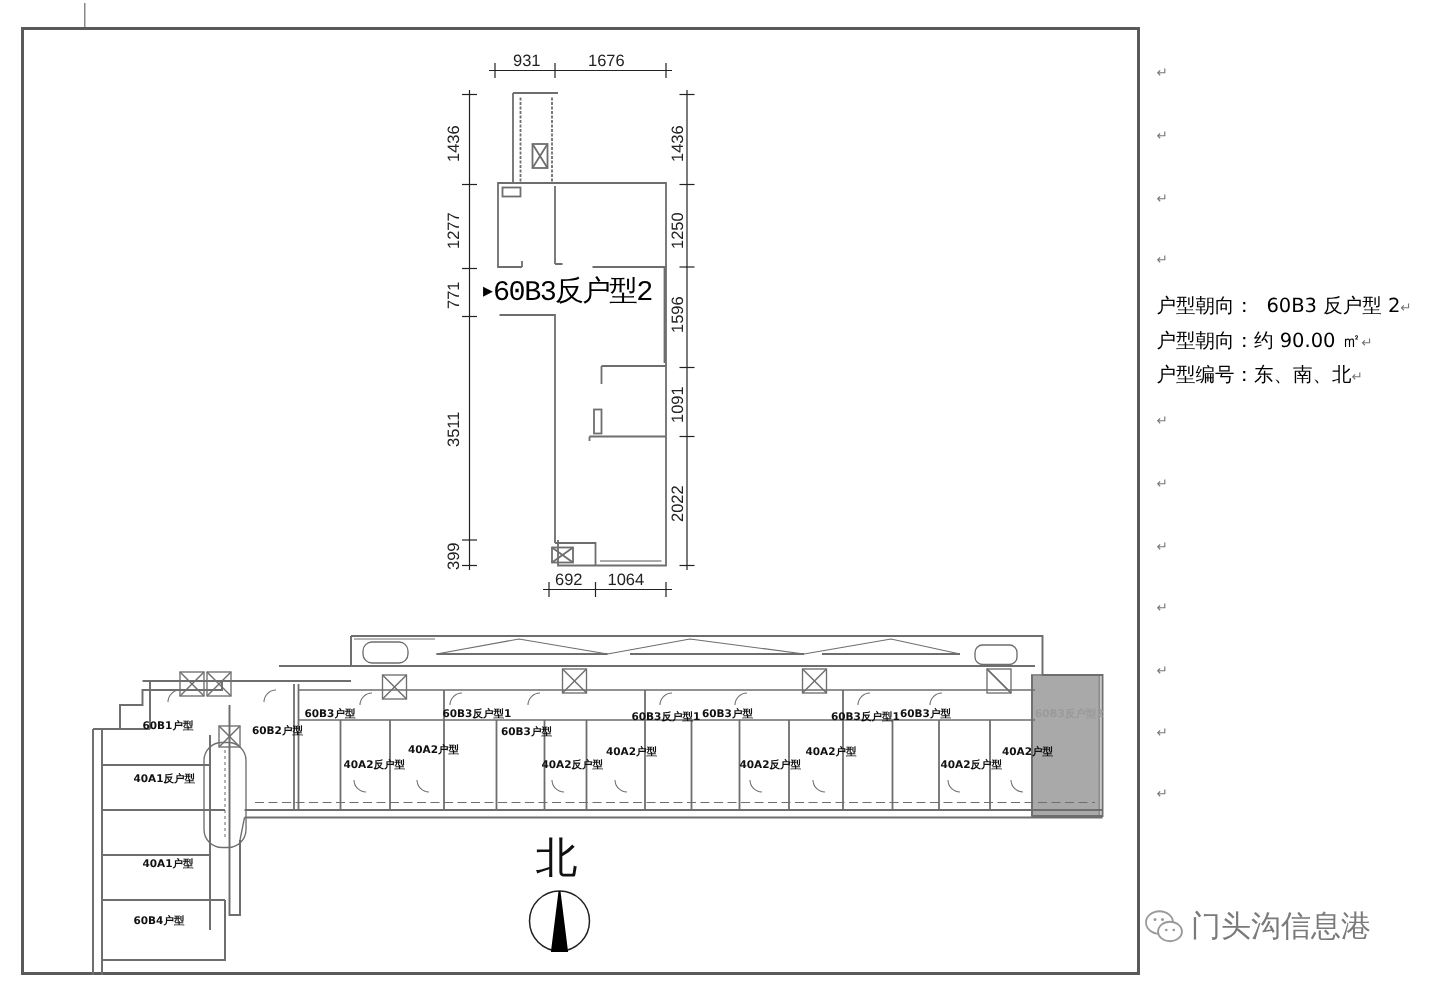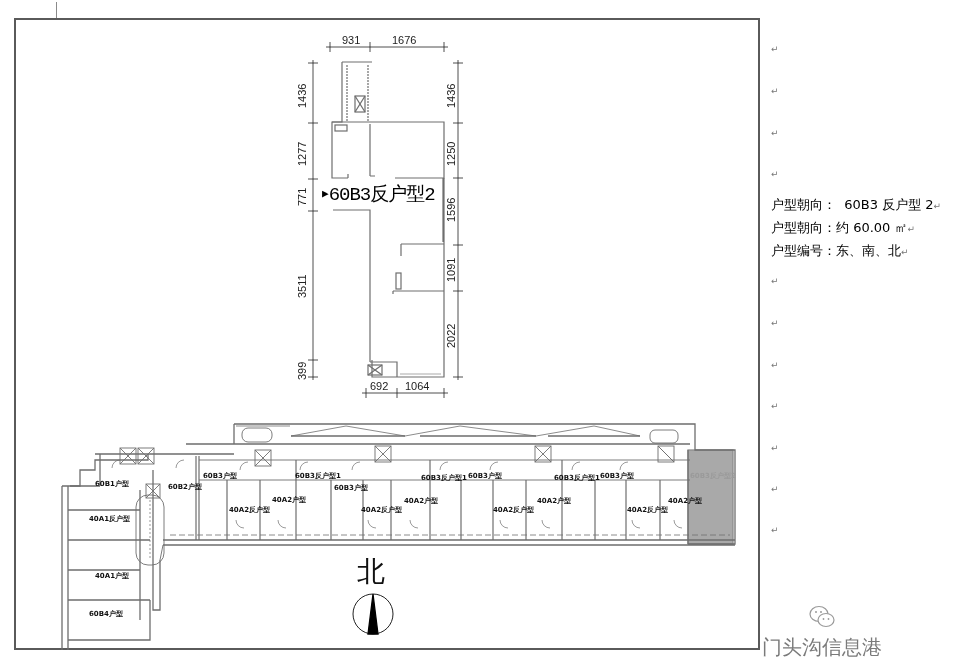--- a/index.html
+++ b/index.html
@@ -10,21 +10,21 @@
   .dim{font-family:"Liberation Sans",sans-serif;font-size:11px;fill:#222;}
   .room{font-family:"DejaVu Sans",sans-serif;font-size:7px;font-weight:bold;fill:#111;}
   .room-grey{font-family:"DejaVu Sans",sans-serif;font-size:7px;font-weight:bold;fill:#9a9a9a;}
   .unit-title{position:absolute;left:322px;top:181px;font-family:Liberation Mono, monospace;font-size:19px;color:#000;letter-spacing:-1px;white-space:nowrap;}
   .unit-title .arrow{font-size:11px;vertical-align:3px;margin-right:1px;}
   .para-mark{position:absolute;left:771px;font-size:9px;color:#777;font-family:"DejaVu Sans",sans-serif;}
   .info-block{position:absolute;left:771px;top:194px;font-family:"DejaVu Sans",sans-serif;font-size:13px;line-height:21px;color:#000;white-space:nowrap;}
   .info-block .val{color:#000000;}
   .info-block .pm{font-size:9px;color:#777;}
   .north-char{position:absolute;left:357px;top:553px;font-family:"DejaVu Sans",sans-serif;font-size:28px;color:#111;}
-  .watermark{position:absolute;left:762px;top:604px;display:flex;align-items:center;gap:4px;color:#7a7a7a;font-family:"DejaVu Sans",sans-serif;font-size:20px;white-space:nowrap;flex-direction:column;}
+  .watermark{position:absolute;left:762px;top:604px;display:flex;align-items:center;gap:4px;color:#7a7a7a;font-family:"DejaVu Sans",sans-serif;font-size:20px;white-space:nowrap;}
 </style>
 </head>
 <body>
 
 <div class="top-tick"></div>
 <div class="page-frame"></div>
 
 <svg class="plan" width="969" height="661" viewBox="0 0 969 661">
 
   <g stroke="#6e6e6e" fill="none" stroke-width="1.2">
@@ -211,21 +211,21 @@
 
 <div class="unit-title"><span class="arrow">▶</span><span>60B3反户型2</span></div>
 
 <span class="para-mark" style="top:44px">↵</span>
 <span class="para-mark" style="top:86px">↵</span>
 <span class="para-mark" style="top:128px">↵</span>
 <span class="para-mark" style="top:169px">↵</span>
 
 <div class="info-block">
   <div><span>户型朝向：</span>&nbsp;&nbsp;<span class="val">60B3 反户型 2</span><span class="pm">↵</span></div>
-  <div><span>户型朝向：</span><span class="val">约 60.00 ㎡</span><span class="pm">↵</span></div>
+  <div><span>户型朝向：</span><span class="val">约 90.00 ㎡</span><span class="pm">↵</span></div>
   <div><span>户型编号：</span><span>东、南、北</span><span class="pm">↵</span></div>
 </div>
 
 <span class="para-mark" style="top:276px">↵</span>
 <span class="para-mark" style="top:318px">↵</span>
 <span class="para-mark" style="top:360px">↵</span>
 <span class="para-mark" style="top:401px">↵</span>
 <span class="para-mark" style="top:443px">↵</span>
 <span class="para-mark" style="top:484px">↵</span>
 <span class="para-mark" style="top:525px">↵</span>

